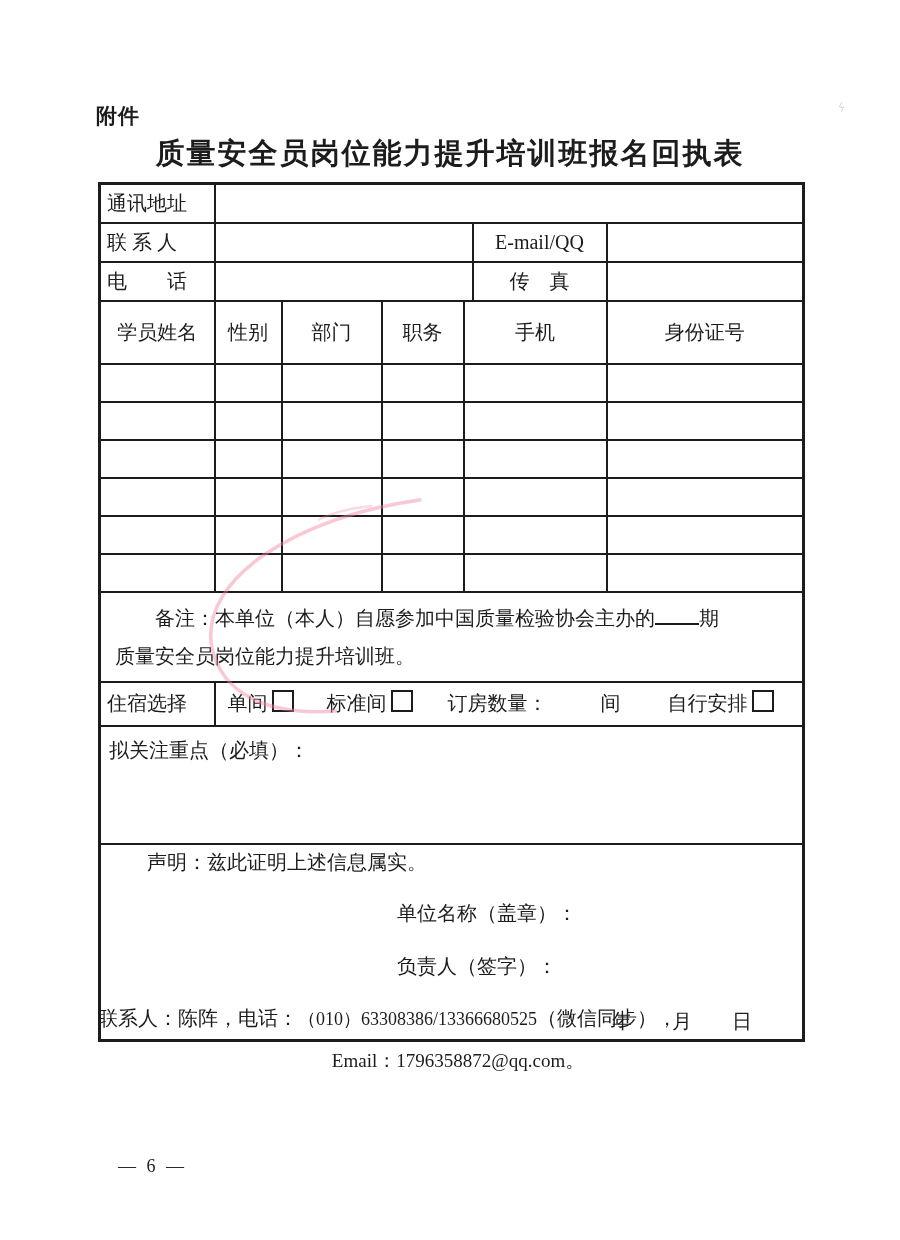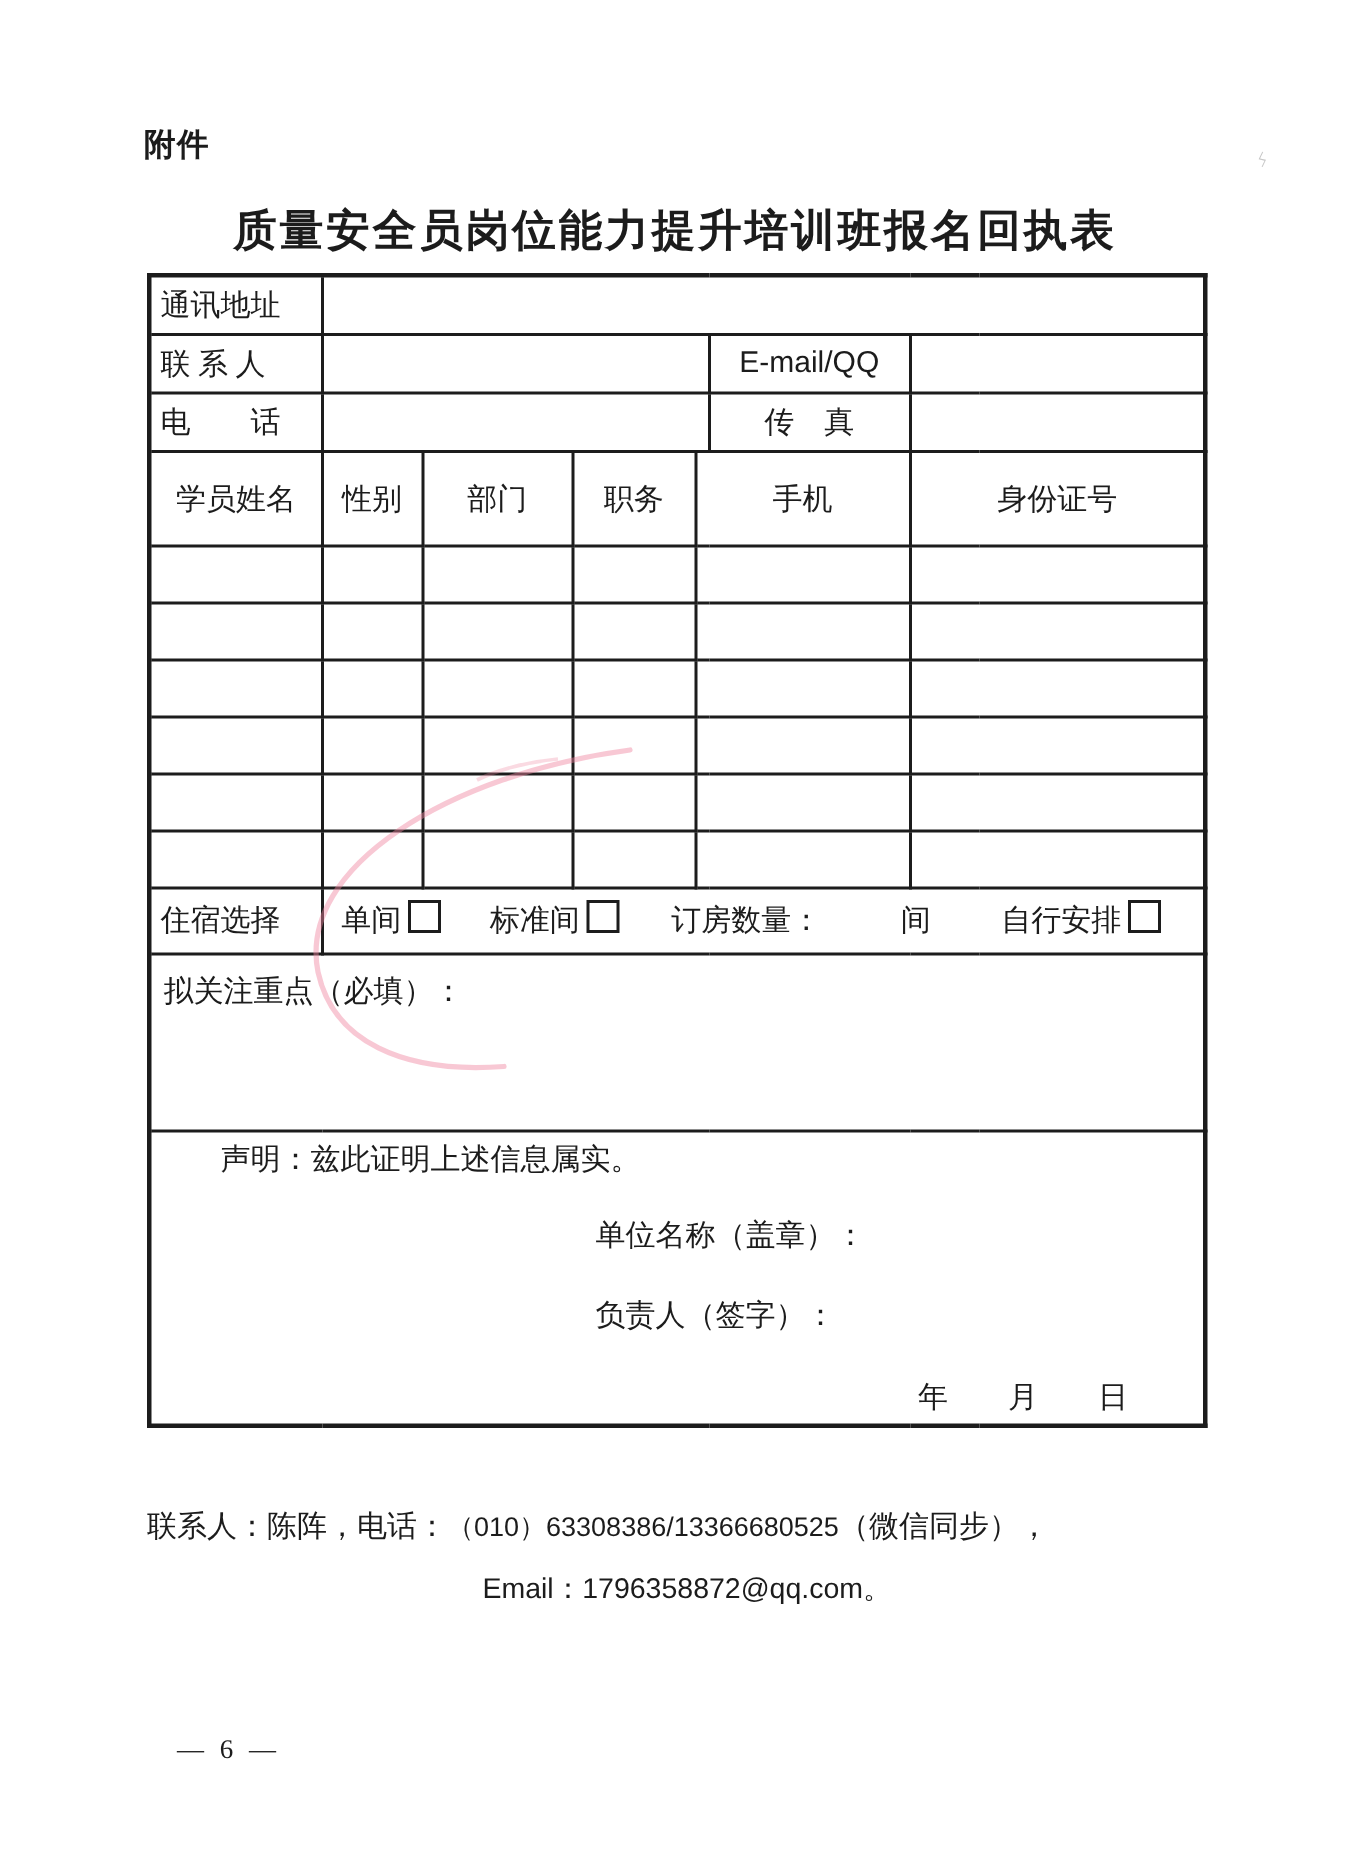--- a/index.html
+++ b/index.html
@@ -3,21 +3,21 @@
 <meta charset="utf-8">
 <style>
   html,body{margin:0;padding:0;}
   body{
     width:900px;height:1240px;position:relative;
     background:#ffffff;color:#1c1c1c;
     font-family:"Liberation Serif", serif;
     overflow:hidden;
   }
   .attachment{
-    position:absolute;left:96px;top:82px;
+    position:absolute;left:96px;top:102px;
     font-family:"Liberation Sans", sans-serif;
     font-weight:700;font-size:21px;letter-spacing:1px;
   }
   .title{
     position:absolute;left:98px;top:134px;width:704px;
     text-align:center;
     font-family:"Liberation Sans", sans-serif;
     font-weight:700;font-size:29px;letter-spacing:2px;white-space:nowrap;
   }
   table.form{
@@ -25,21 +25,21 @@
     border-collapse:collapse;table-layout:fixed;
     border:3px solid #1c1c1c;
   }
   table.form td{
     border:2px solid #1c1c1c;
     padding:0 6px;font-size:20px;overflow:hidden;
     vertical-align:middle;
   }
   .label{padding-left:8px;white-space:nowrap;}
   .center{text-align:center;padding:0 2px;}
-  .mono{font-family:Liberation Sans, sans-serif;font-size:18px;text-align:center;}
+  .mono{font-family:Liberation Serif, serif;font-size:18px;text-align:center;}
   .r37{height:37px}.r39{height:39px}.r46{height:63px}.r38{height:38px}
   .r86{height:86px}.r44{height:44px}.r118{height:118px}.r160{height:160px}
   .remark-cell{line-height:38px;padding:6px 14px !important;vertical-align:top;}
   .remark-l1{text-indent:40px;}
   .blank-line{display:inline-block;width:44px;border-bottom:2px solid #1c1c1c;height:14px;}
   .cb{display:inline-block;width:18px;height:18px;border:2px solid #1c1c1c;vertical-align:-2px;margin-left:4px;background:#fff;}
   .acc-cell{padding-left:12px !important;white-space:nowrap;}
   .acc-gap1{margin-left:28px;}
   .acc-gap2{margin-left:30px;}
   .acc-gap3{margin-left:48px;}
@@ -147,20 +147,26 @@
   </tr>
   <tr class="r38">
     <td></td>
     <td></td>
     <td></td>
     <td></td>
     <td colspan="3"></td>
     <td colspan="2"></td>
   </tr>
 
+  <tr class="r86">
+    <td colspan="9" class="remark-cell">
+      <div class="remark-l1"><span>备注：本单位（本人）自愿参加中国质量检验协会主办的</span><span class="blank-line"></span><span>期</span></div>
+      <div>质量安全员岗位能力提升培训班。</div>
+    </td>
+  </tr>
 
   <tr class="r44">
     <td class="label">住宿选择</td>
     <td colspan="8" class="acc-cell">
       <span>单间</span><span class="cb"></span>
       <span class="acc-gap1">标准间</span><span class="cb"></span>
       <span class="acc-gap2">订房数量：</span>
       <span class="acc-gap3">间</span>
       <span class="acc-gap4">自行安排</span><span class="cb"></span>
     </td>

